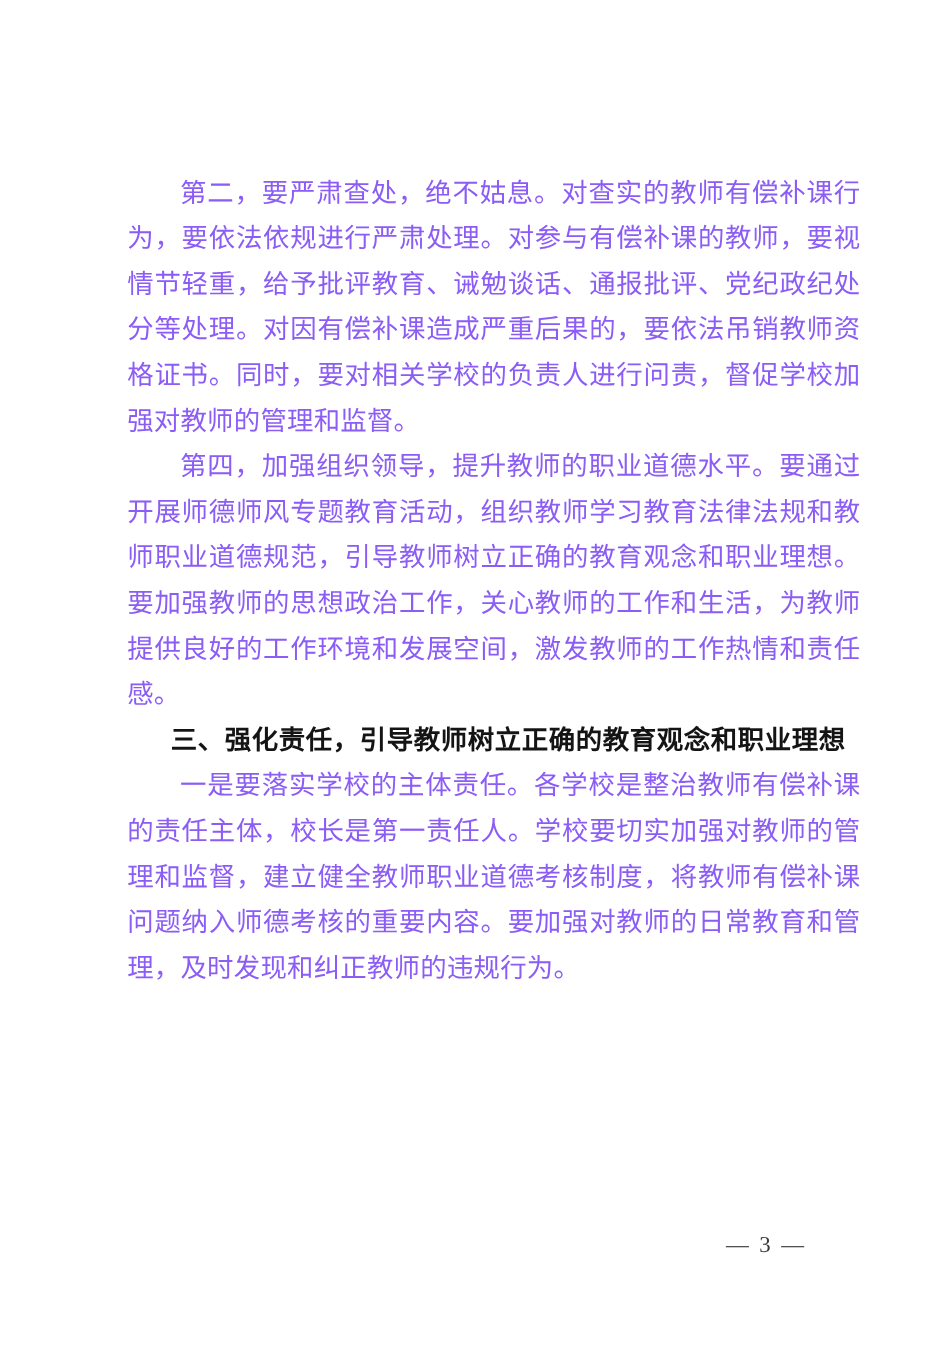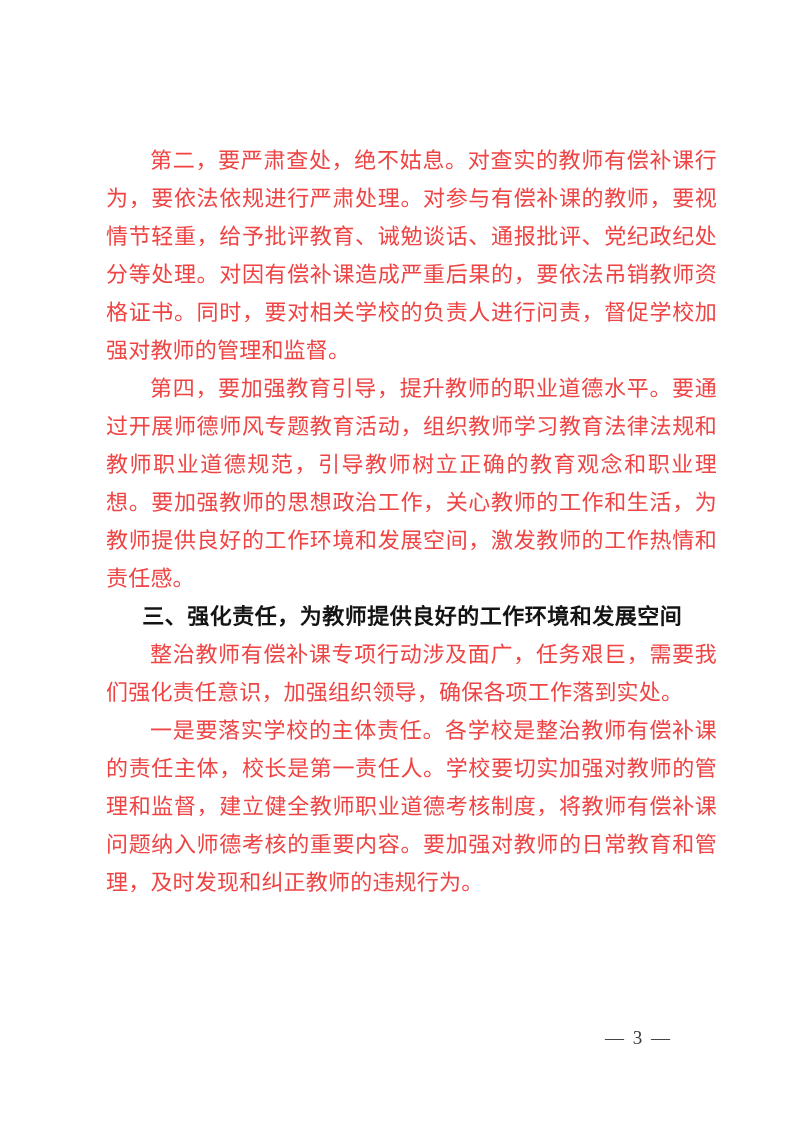--- a/index.html
+++ b/index.html
@@ -20,21 +20,21 @@
   .content {
     position: absolute;
     left: 106px;
     top: 142px;
     width: 611px;
   }
   .body-para {
     margin: 0;
     font-size: 22px;
     line-height: 38px;
-    color: #ef4444;
+    color: #8b5cf6;
     text-align: justify;
     text-justify: inter-ideograph;
     text-indent: 2em;
     font-weight: 400;
     letter-spacing: 0.2px;
   }
   .section-heading {
     margin: 0;
     font-size: 22px;
     line-height: 38px;
@@ -55,20 +55,19 @@
     letter-spacing: 2px;
     white-space: pre;
   }
 </style>
 </head>
 <body>
 
 <div class="page">
   <div class="content">
     <p class="body-para">第二，要严肃查处，绝不姑息。对查实的教师有偿补课行为，要依法依规进行严肃处理。对参与有偿补课的教师，要视情节轻重，给予批评教育、诫勉谈话、通报批评、党纪政纪处分等处理。对因有偿补课造成严重后果的，要依法吊销教师资格证书。同时，要对相关学校的负责人进行问责，督促学校加强对教师的管理和监督。</p>
-    <p class="body-para">第四，要加强教育引导，提升教师的职业道德水平。要通过开展师德师风专题教育活动，组织教师学习教育法律法规和教师职业道德规范，引导教师树立正确的教育观念和职业理想。要加强教师的思想政治工作，关心教师的工作和生活，为教师提供良好的工作环境和发展空间，激发教师的工作热情和责任感。</p>
-    <h2 class="section-heading">三、强化责任，为教师提供良好的工作环境和发展空间</h2>
-    <p class="body-para">整治教师有偿补课专项行动涉及面广，任务艰巨，需要我们强化责任意识，加强组织领导，确保各项工作落到实处。</p>
+    <p class="body-para">第四，加强组织领导，提升教师的职业道德水平。要通过开展师德师风专题教育活动，组织教师学习教育法律法规和教师职业道德规范，引导教师树立正确的教育观念和职业理想。要加强教师的思想政治工作，关心教师的工作和生活，为教师提供良好的工作环境和发展空间，激发教师的工作热情和责任感。</p>
+    <h2 class="section-heading">三、强化责任，引导教师树立正确的教育观念和职业理想</h2>
     <p class="body-para">一是要落实学校的主体责任。各学校是整治教师有偿补课的责任主体，校长是第一责任人。学校要切实加强对教师的管理和监督，建立健全教师职业道德考核制度，将教师有偿补课问题纳入师德考核的重要内容。要加强对教师的日常教育和管理，及时发现和纠正教师的违规行为。</p>
   </div>
 
   <div class="page-number">— 3 —</div>
 </div>
 
 </body></html>

